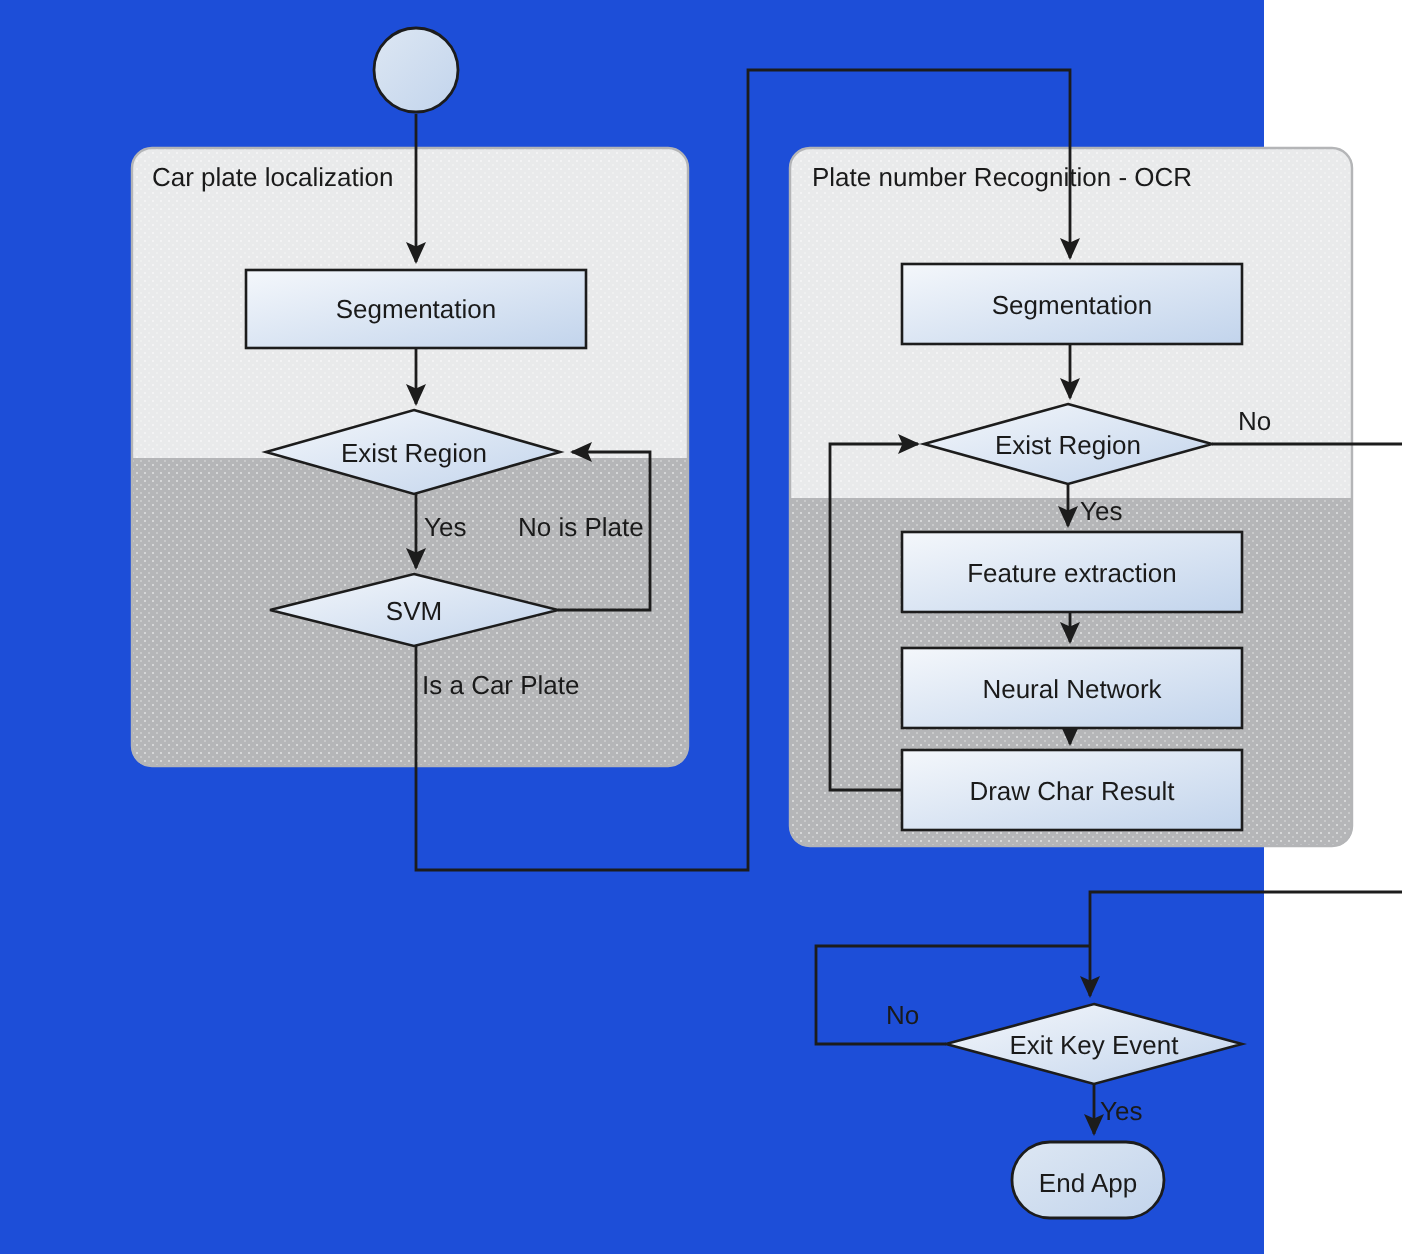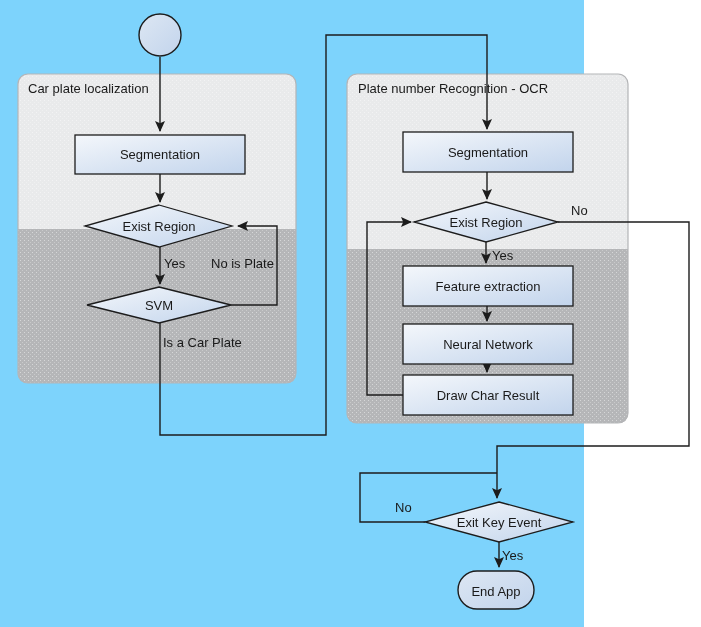--- a/index.html
+++ b/index.html
@@ -4,22 +4,23 @@
 <style>
   html, body {
     margin: 0;
     padding: 0;
     background: #ffffff;
   }
   .canvas {
     position: relative;
     width: 584px;
     height: 627px;
-    background: #7dd3fc;
+    background: #1d4ed8;
     font-family: "Liberation Sans", sans-serif;
+    padding-left: 48px;
   }
   svg { display: block; }
 
   
   .container-light { fill: var(--container-light, #e9eaeb); }
   .container-dark  { fill: var(--container-dark,  #b5b6b8); }
   .container-outline {
     fill: none;
     stroke: var(--container-border, #b4b5b7);
     stroke-width: 1.2;

